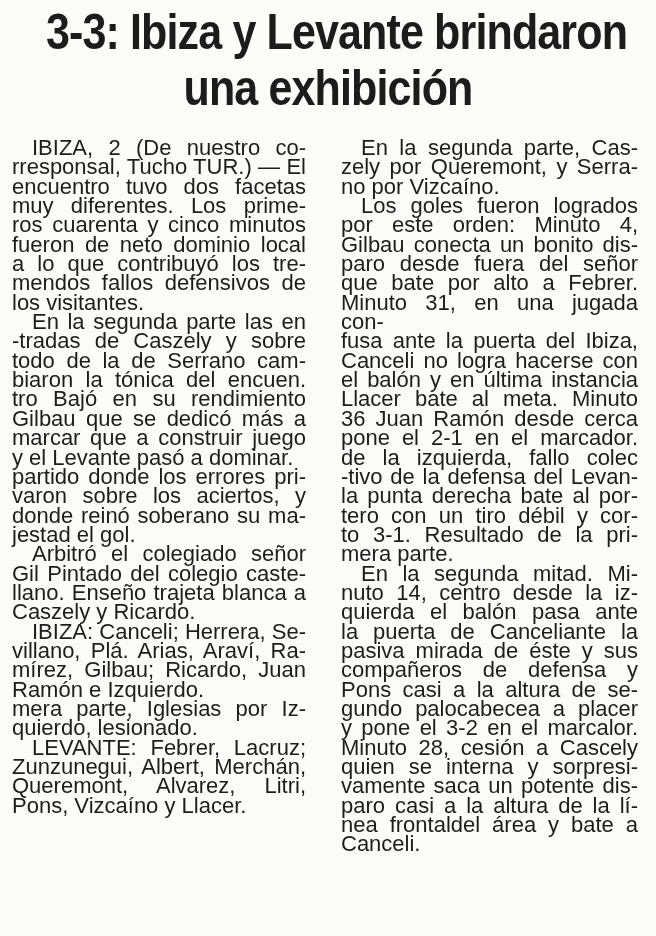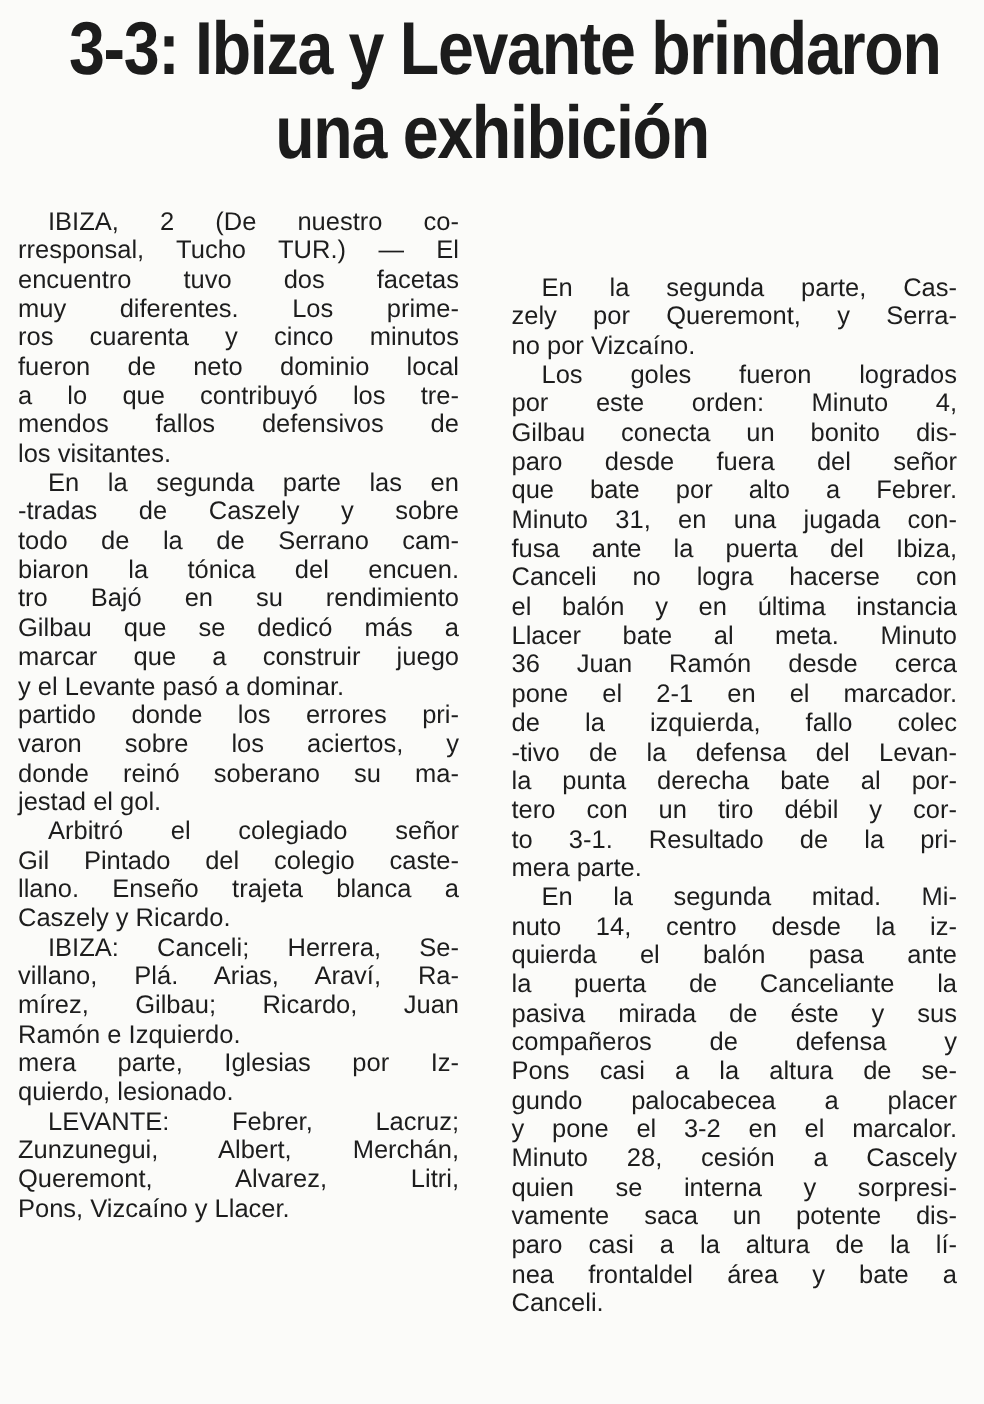--- a/index.html
+++ b/index.html
@@ -18,27 +18,27 @@
       line-height: 56px;
       letter-spacing: -1px;
       transform: scaleX(0.86);
       transform-origin: center top;
       color: #1c1c1c;
     }
     .headline div { white-space: nowrap; }
     .col {
       position: absolute; top: 138px;
       font-family: "Liberation Sans", sans-serif;
-      font-size: 17px;
+      font-size: 22px;
       line-height: 19.35px;
       text-align: justify;
       color: #1d1d1d;
     }
     .col.left { left: 12px; width: 294px; }
-    .col.right { left: 341px; width: 297px; margin-top: 44px; }
+    .col.right { left: 341px; width: 297px; }
     .col p { margin: 0; text-indent: 20px; }
     .col p .ln { display: block; text-align-last: justify; text-indent: 0; }
     .col p .ln.first { padding-left: 20px; }
     .col p .ln.last { text-align-last: left; }
   </style>
 </head>
 <body>
 
 <div class="headline">
   <div>3-3: Ibiza y Levante brindaron</div>

